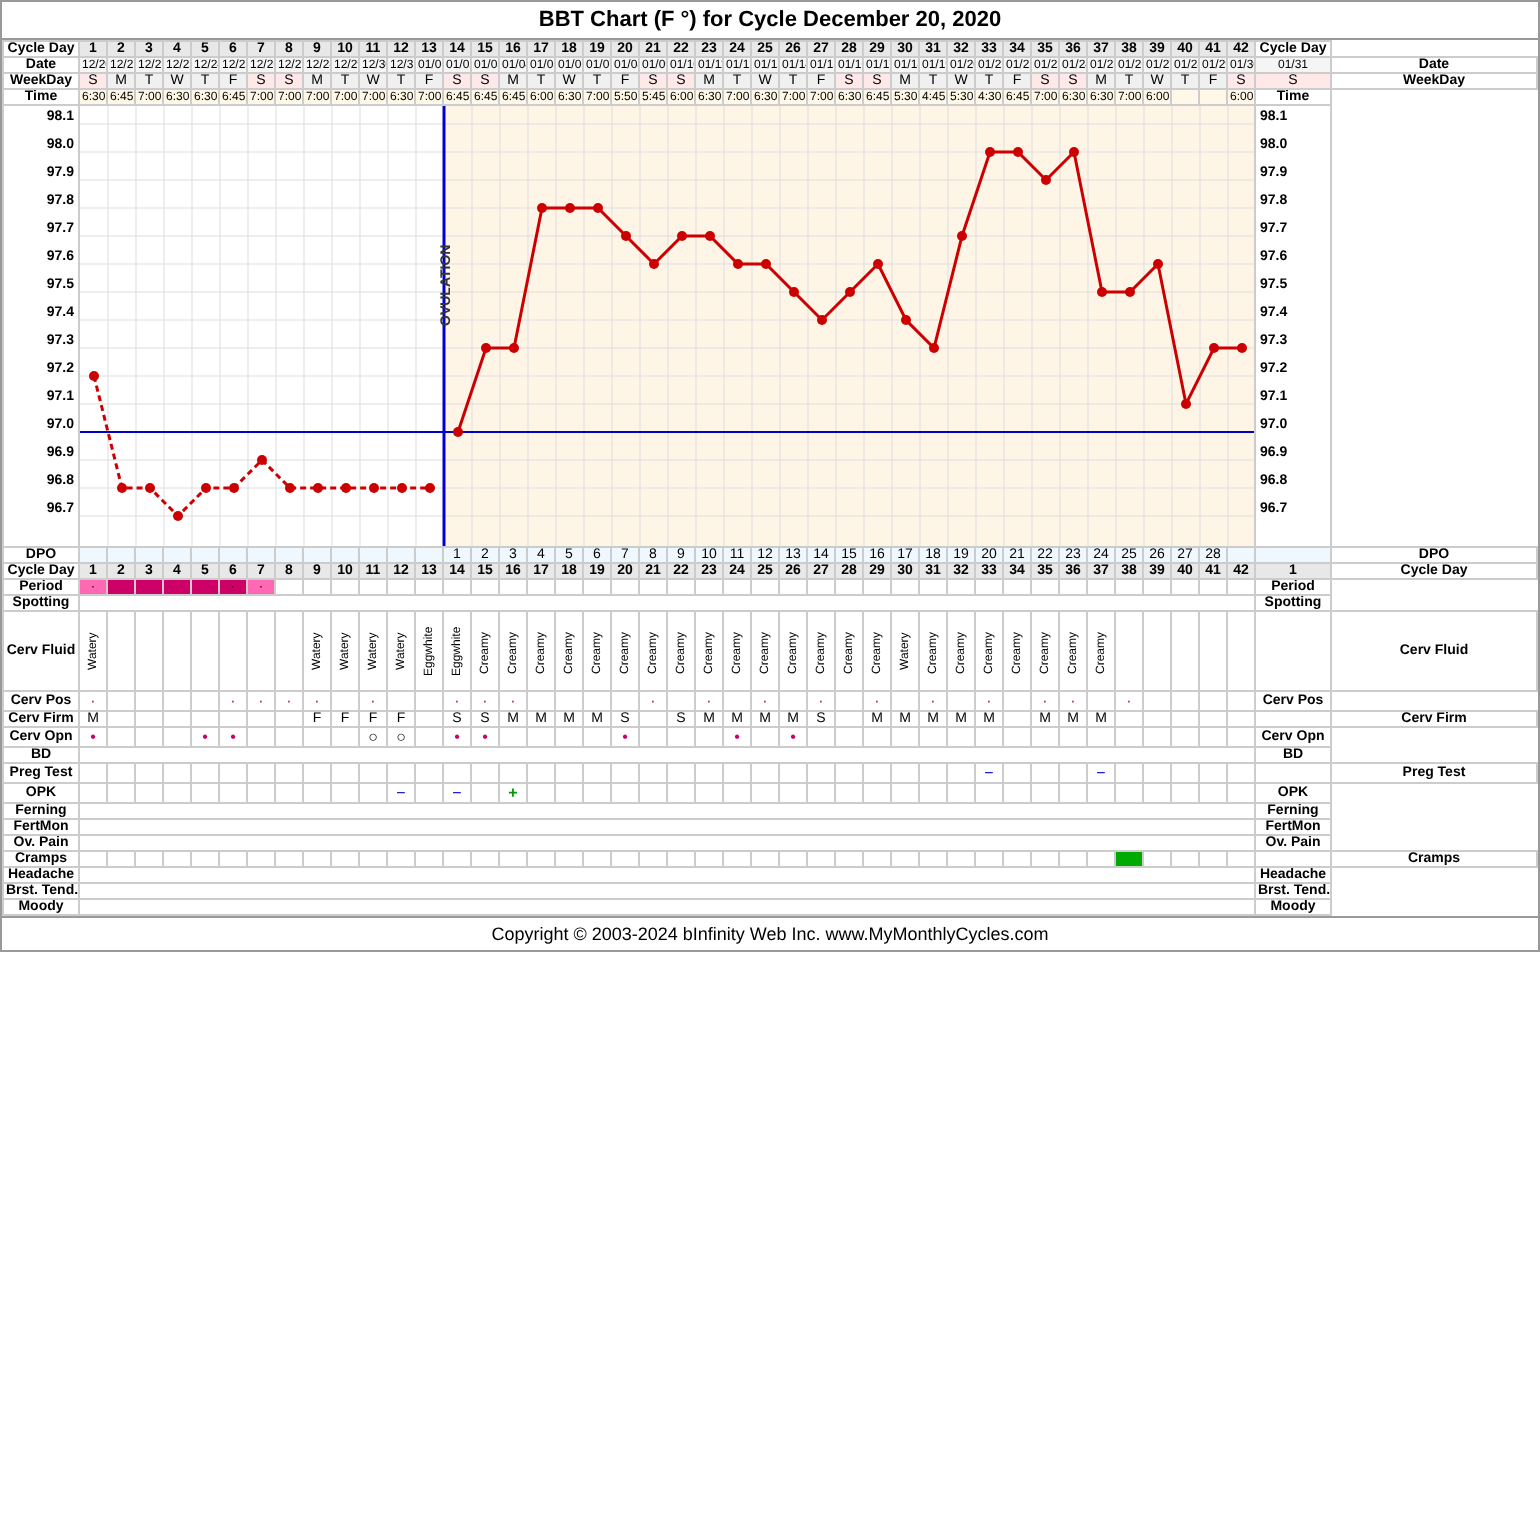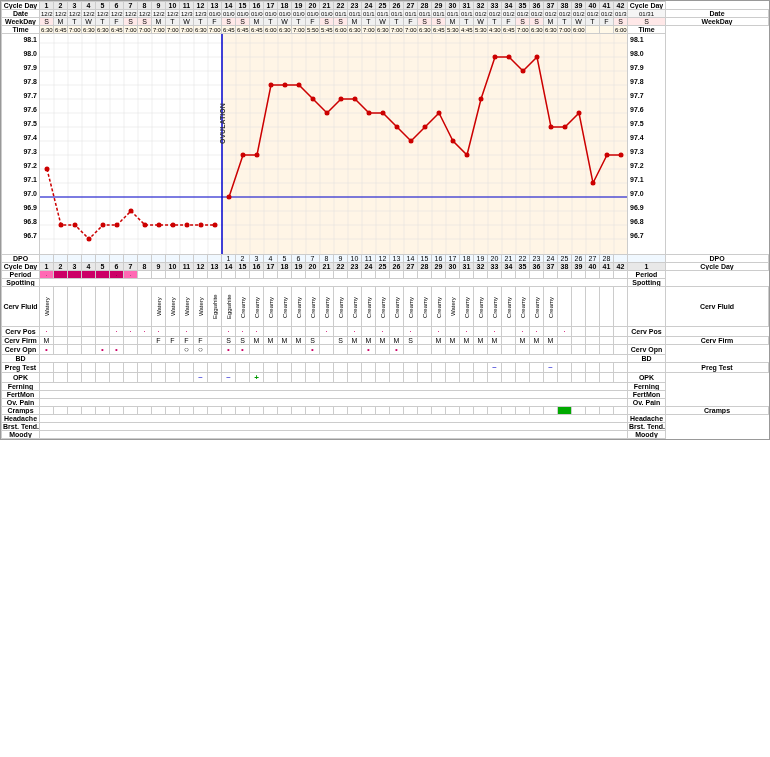--- a/index.html
+++ b/index.html
@@ -101,20 +101,21 @@
       text-align: center;
       font-size: 9px;
       padding: 3px;
       border-top: 1px solid #999;
     }
   </style>
 </head>
 <body>
 
 <div class="chart-container">
+  <div class="chart-title">BBT Chart (F °) for Cycle December 20, 2020</div>
 
   <div style="overflow-x:auto;">
   <table class="main-table">
     <colgroup>
       <col style="width:38px">
 
       <col style="width:14px">
           <col style="width:14px">
           <col style="width:14px">
       <col style="width:14px">
@@ -1033,13 +1034,14 @@
     <tr class="row-moody">
       <td class="label-col">Moody</td>
       <td colspan="42"></td>
       <td class="label-col-right">Moody</td>
     </tr>
 
     </tbody>
   </table>
   </div>
 
+  <div class="copyright-row">Copyright © 2003-2024 bInfinity Web Inc.   www.MyMonthlyCycles.com</div>
 </div>
 
 </body></html>

